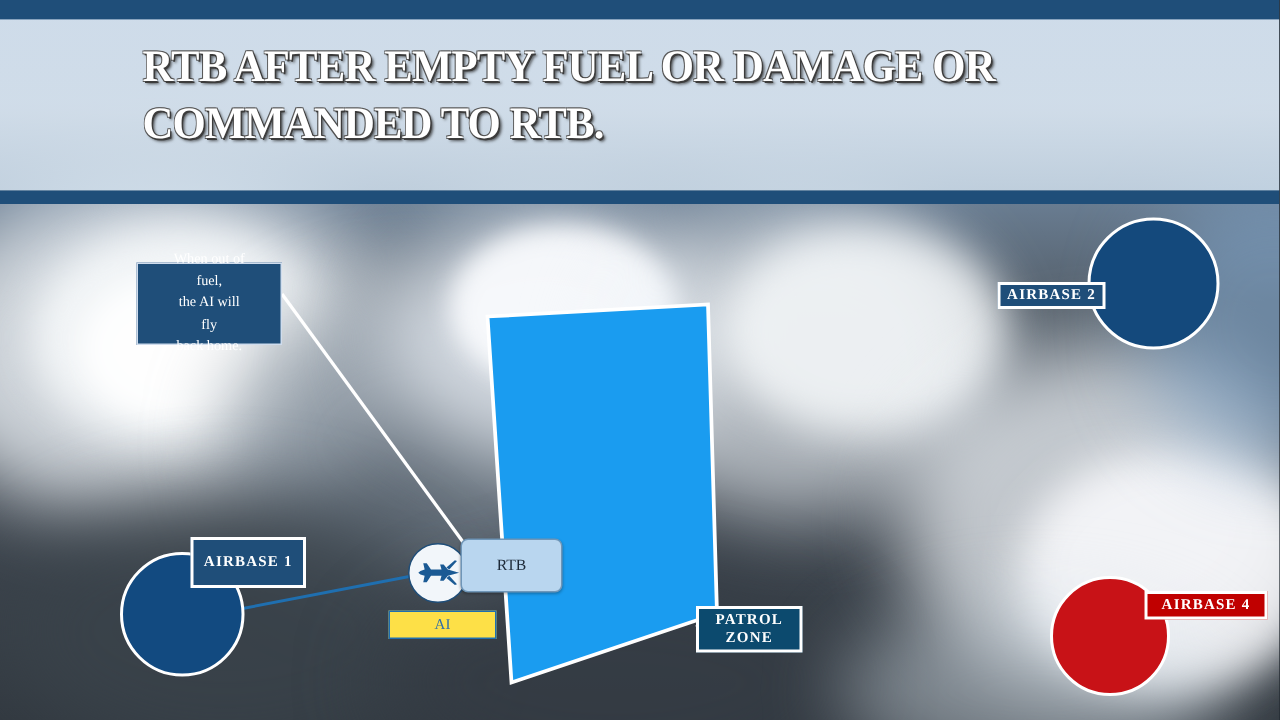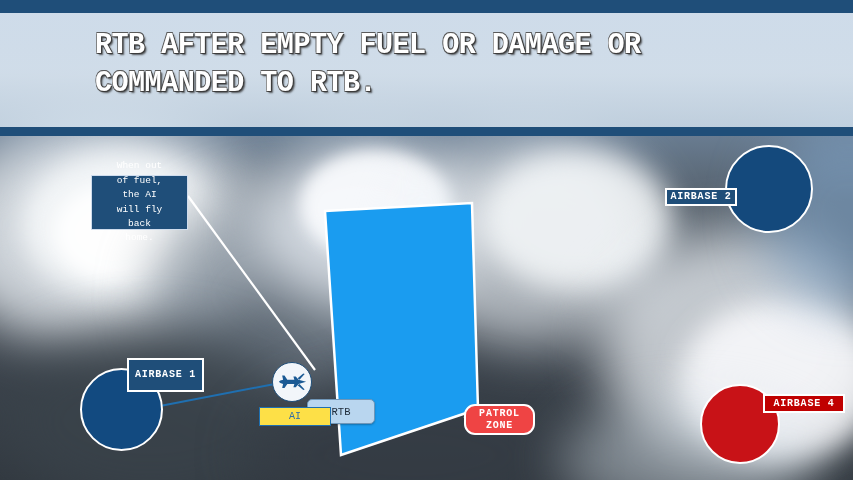--- a/index.html
+++ b/index.html
@@ -5,21 +5,21 @@
   html, body {
     margin: 0;
     padding: 0;
     background: #000;
   }
   #slide {
     position: relative;
     width: 853px;
     height: 480px;
     overflow: hidden;
-    font-family: Liberation Mono, monospace;
+    font-family: Liberation Serif, serif;
     background: #5a6a78;
   }
 
   
   .sky-base {
     position: absolute;
     inset: 0;
     background:
       linear-gradient(to bottom, #6d8fb4 0%, #7d99b8 14%, #55606b 42%, #3f4750 70%, #323940 100%);
   }
@@ -113,21 +113,21 @@
     font-weight: bold;
     letter-spacing: 0.8px;
     display: flex;
     align-items: center;
     justify-content: center;
     text-align: center;
     line-height: 1.12;
   }
   .label-navy { background: #1f4e79; }
   .label-red  { background: #c00000; text-align: right; }
-  .label-cyan { background: #ef4444; border-radius: 11px; }
+  .label-cyan { background: #0c4a6e; }
 
   #airbase1-label { left: 127px; top: 358px; width: 77px; height: 34px; }
   #airbase2-label { left: 665px; top: 188px; width: 72px; height: 18px; }
   #airbase4-label { left: 763px; top: 394px; width: 82px; height: 19px; }
   #patrol-label   { left: 464px; top: 404px; width: 71px; height: 31px; }
 
   
   #fuel-callout {
     position: absolute;
     left: 91px; top: 175px;
@@ -143,32 +143,31 @@
     justify-content: center;
     text-align: center;
     white-space: pre-line;
     padding: 2px 21px;
   }
 
   
   #rtb-bubble {
     position: absolute;
     left: 307px; top: 359px;
-    width: 68px; height: 25px;
+    width: 68px; height: 36px;
     box-sizing: border-box;
     background: #b9d6ef;
     border: 1px solid #6f96b8;
     border-radius: 5px;
     color: #1d2a38;
     font-size: 10.5px;
     display: flex;
     align-items: center;
     justify-content: center;
     box-shadow: 0 1px 2px rgba(0,0,0,0.28);
-    margin-top: 40px;
   }
 
   
   #ai-label {
     position: absolute;
     left: 259px; top: 407px;
     width: 72px; height: 19px;
     box-sizing: border-box;
     background: #fde047;
     border: 1.5px solid #1f6fb0;

